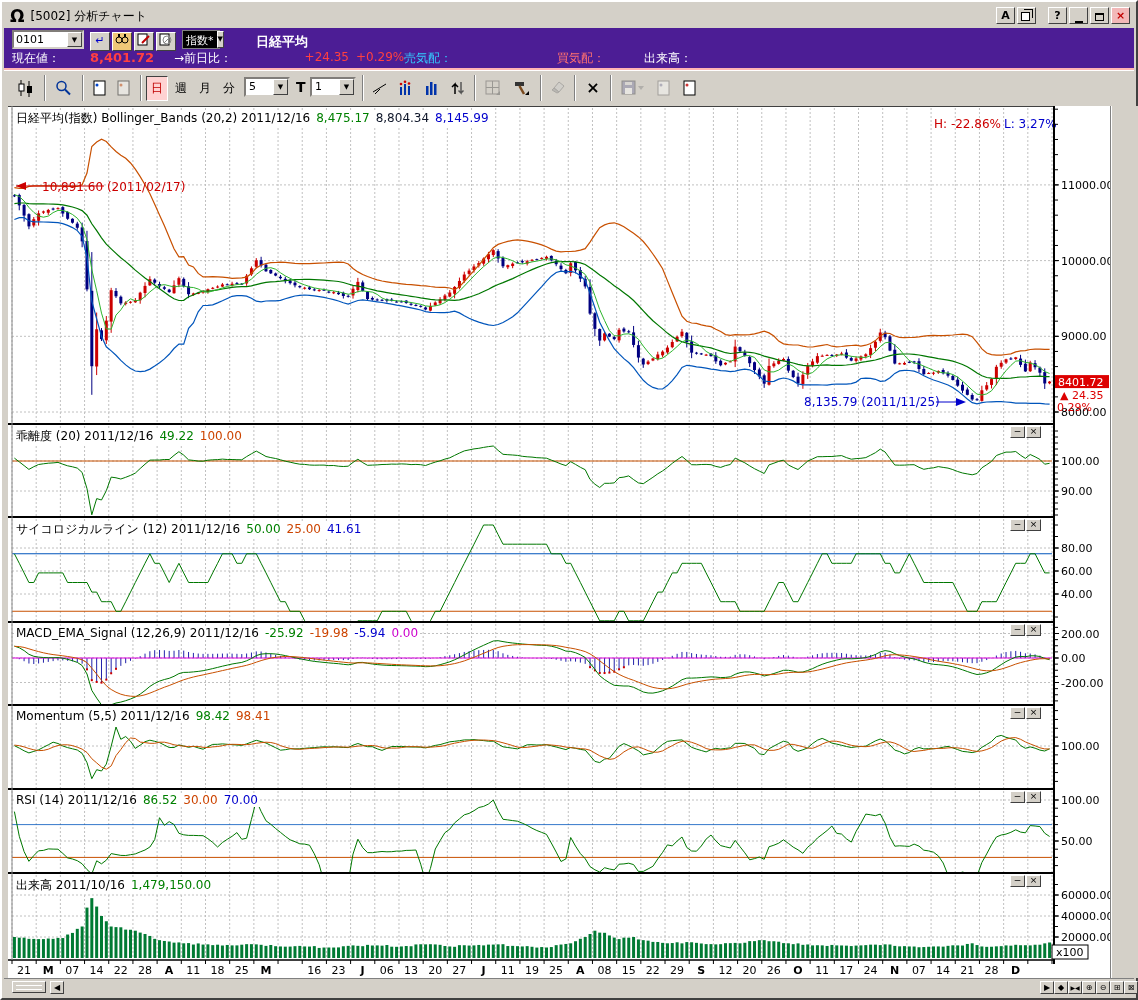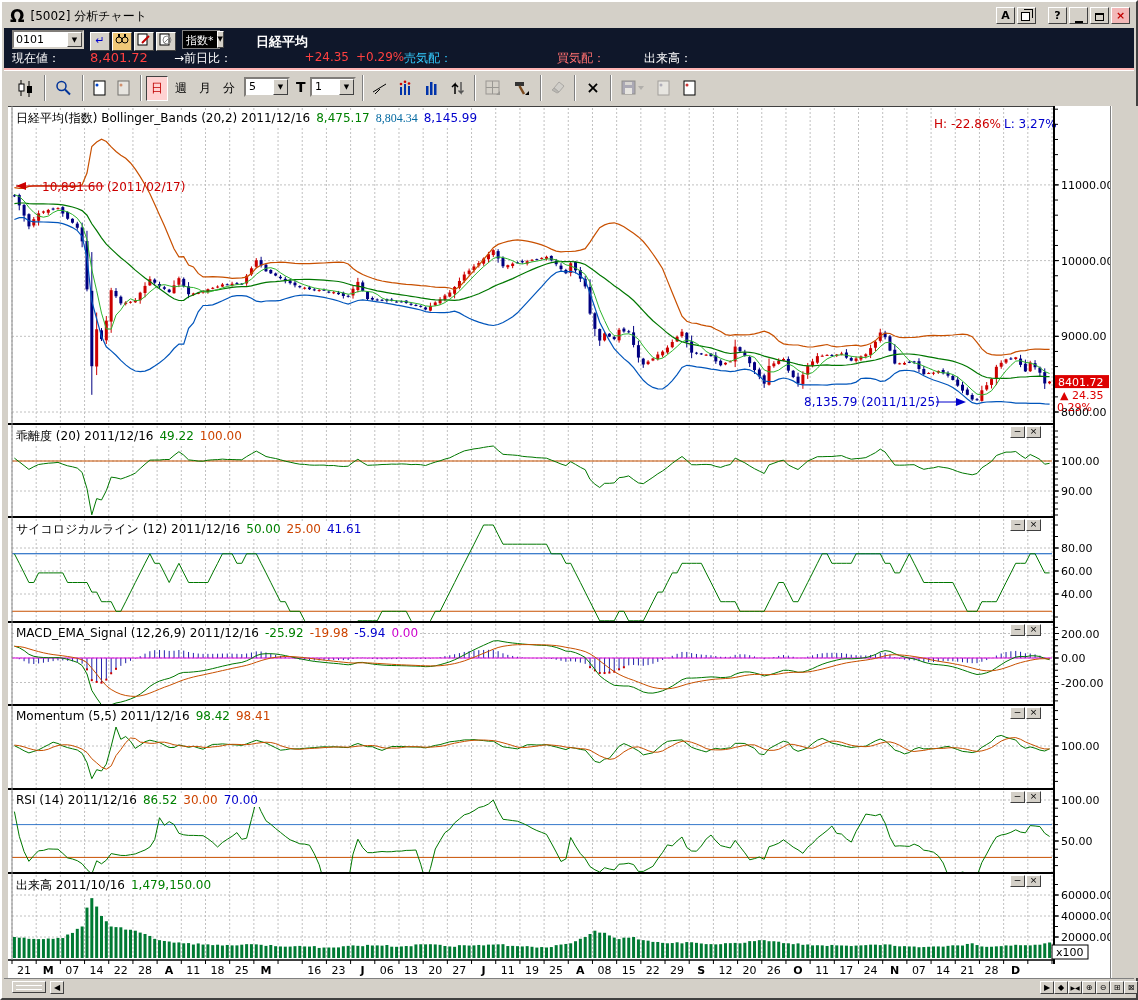--- a/index.html
+++ b/index.html
@@ -16,21 +16,21 @@
   .tbtn { width:19px; height:17px; margin-left:2px; background:#d4d0c8;
     border:1px solid; border-color:#ffffff #404040 #404040 #ffffff;
     font-size:11px; font-weight:bold; color:#000; text-align:center; line-height:15px; cursor:default; }
   .tbtn.gap { margin-left:12px; }
   .tbtn.close { background:#f2b8b8; color:#c00000; }
   .copy-ic { display:inline-block; width:9px; height:9px; border:1px solid #000; background:#fff;
     box-shadow:2px -2px 0 0 #d4d0c8, 3px -3px 0 0 #000; position:relative; top:2px; left:-1px; }
   .min-ic { display:inline-block; width:8px; height:2px; background:#000; position:relative; top:4px; }
   .max-ic { display:inline-block; width:9px; height:8px; border:1px solid #000; border-top:2px solid #000; position:relative; top:2px; }
   
-  .quotebar { position:absolute; left:2px; top:26px; right:2px; height:42px; background:#0f172a; }
+  .quotebar { position:absolute; left:2px; top:26px; right:2px; height:42px; background:#4c1d95; }
   .qrow1 { position:absolute; left:0; top:2px; right:0; height:20px; }
   .qrow2 { position:absolute; left:0; top:22px; right:0; height:17px; font-size:12px; }
   .qcombo { position:absolute; height:19px; background:#fff; border:2px inset #d4d0c8; display:flex; }
   .qcombo .val { font-size:11px; color:#000; padding:1px 2px; flex:1; }
   .combo-arrow { width:15px; background:#d4d0c8; border:1px solid; border-color:#fff #404040 #404040 #fff;
     font-size:7px; text-align:center; line-height:14px; color:#000; }
   .qbtn { position:absolute; top:2px; width:20px; height:19px; background:#d4d0c8;
     border:1px solid; border-color:#fff #404040 #404040 #fff; text-align:center; font-size:11px; line-height:16px; }
   .qbtn.hl { background:#f0c878; }
   .dcombo { position:absolute; height:19px; background:#000; border:1px solid #808080; display:flex; }
@@ -113,21 +113,21 @@
           </svg>
       </span>
       <span class="dcombo" style="left:178px; width:38px;">
         <span class="val">指数*</span>
         <span class="combo-arrow">▼</span>
       </span>
       <span class="stock-name">日経平均</span>
     </div>
     <div class="qrow2">
       <span class="ql" style="left:8px;text-align:center;">現在値：</span>
-      <span class="ql" style="left:86px; color:#ff4040; font-weight:normal; font-size:13px;">8,401.72</span>
+      <span class="ql" style="left:86px; color:#ff4040; font-weight:bold; font-size:13px;">8,401.72</span>
       <span class="ql" style="left:170px;">→前日比：</span>
       <span class="ql" style="left:285px; width:60px; text-align:right; color:#ff4040;">+24.35</span>
       <span class="ql" style="left:352px; color:#ff4040;">+0.29%</span>
       <span class="ql" style="left:400px; color:#33ccff;">売気配：</span>
       <span class="ql" style="left:553px; color:#ff7070;">買気配：</span>
       <span class="ql" style="left:640px;">出来高：</span>
     </div>
     <div class="pink-line"></div>
   </div>
 
@@ -1750,21 +1750,21 @@
           <text x="1054" y="279.58979600000004" font-family="DejaVu Sans, Liberation Sans, sans-serif" font-size="11" fill="#fff">8401.72</text>
           <text x="1056" y="292.58979600000004" font-family="DejaVu Sans, Liberation Sans, sans-serif" font-size="11" fill="#dd0000">▲ 24.35</text>
           <text x="1053" y="304.58979600000004" font-family="DejaVu Sans, Liberation Sans, sans-serif" font-size="11" fill="#dd0000">0.29%</text>
         </g>
         <g>
           <rect x="1048" y="839" width="36" height="14" fill="#fff" stroke="#000"></rect>
           <text x="1052" y="850" font-family="DejaVu Sans, Liberation Sans, sans-serif" font-size="11" fill="#000">x100</text>
         </g>
       </svg>
     <div id="headers-layer">
-        <div class="phead" style="left: 10px; top: 4px;"><span>日経平均(指数) Bollinger_Bands (20,2) 2011/12/16</span><span class="pv" style="color: rgb(0, 128, 0);">8,475.17</span><span class="pv" style="color: #0369a1; font-family: Liberation Serif, serif;">8,804.34</span><span class="pv" style="color: rgb(0, 0, 204);">8,145.99</span></div>
+        <div class="phead" style="left: 10px; top: 4px;"><span>日経平均(指数) Bollinger_Bands (20,2) 2011/12/16</span><span class="pv" style="color: rgb(0, 128, 0);">8,475.17</span><span class="pv" style="color: #0f172a;">8,804.34</span><span class="pv" style="color: rgb(0, 0, 204);">8,145.99</span></div>
         <div class="phead" style="left: 10px; top: 322px;"><span>乖離度 (20) 2011/12/16</span><span class="pv" style="color: rgb(0, 128, 0);">49.22</span><span class="pv" style="color: rgb(204, 68, 0);">100.00</span></div>
         <span class="pbtn" style="left: 1006px; top: 320px;">−</span>
         <span class="pbtn" style="left: 1022px; top: 320px;">×</span>
         <div class="phead" style="left: 10px; top: 415px;"><span>サイコロジカルライン (12) 2011/12/16</span><span class="pv" style="color: rgb(0, 128, 0);">50.00</span><span class="pv" style="color: rgb(204, 68, 0);">25.00</span><span class="pv" style="color: rgb(0, 0, 204);">41.61</span></div>
         <span class="pbtn" style="left: 1006px; top: 413px;">−</span>
         <span class="pbtn" style="left: 1022px; top: 413px;">×</span>
         <div class="phead" style="left: 10px; top: 520px;"><span>MACD_EMA_Signal (12,26,9) 2011/12/16</span><span class="pv" style="color: rgb(0, 128, 0);">-25.92</span><span class="pv" style="color: rgb(204, 68, 0);">-19.98</span><span class="pv" style="color: rgb(0, 0, 204);">-5.94</span><span class="pv" style="color: rgb(204, 0, 204);">0.00</span></div>
         <span class="pbtn" style="left: 1006px; top: 518px;">−</span>
         <span class="pbtn" style="left: 1022px; top: 518px;">×</span>
         <div class="phead" style="left: 10px; top: 603px;"><span>Momentum (5,5) 2011/12/16</span><span class="pv" style="color: rgb(0, 128, 0);">98.42</span><span class="pv" style="color: rgb(204, 68, 0);">98.41</span></div>

